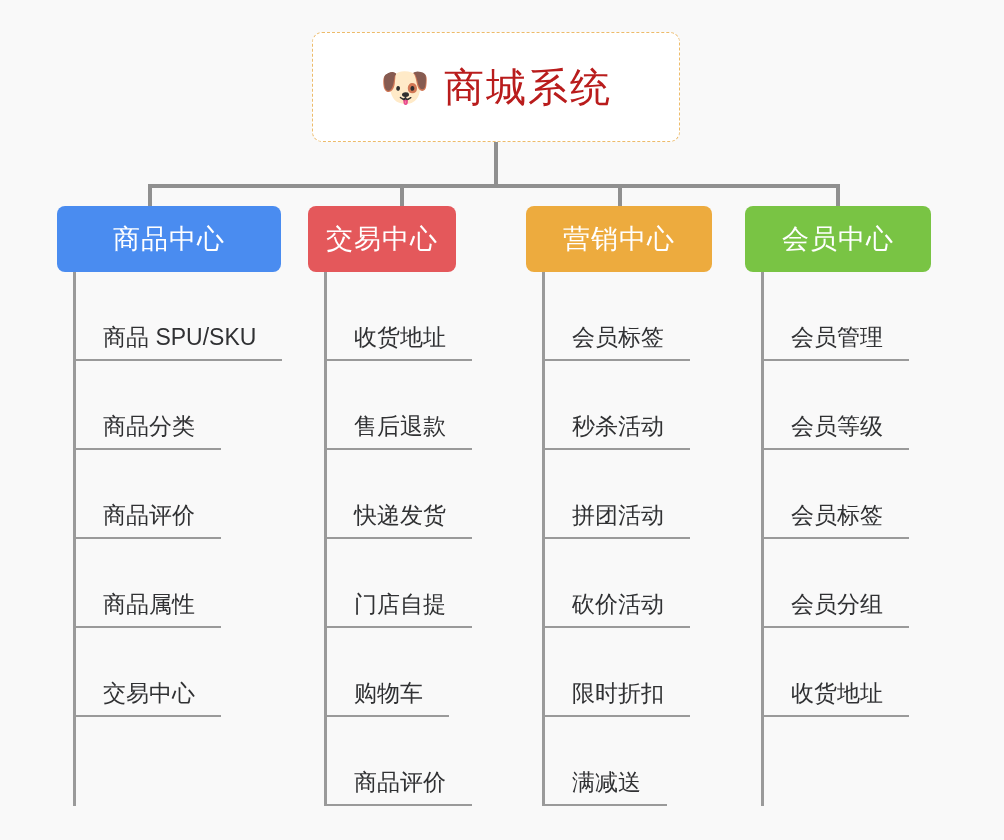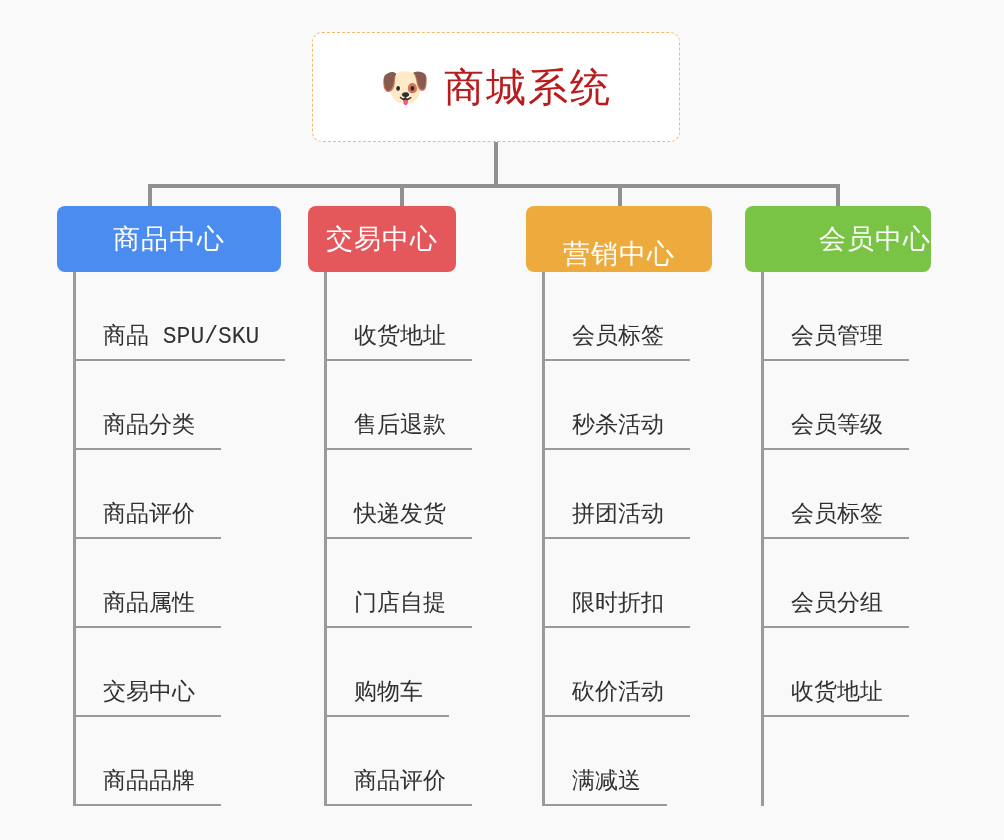--- a/index.html
+++ b/index.html
@@ -92,22 +92,22 @@
     display: flex;
     align-items: center;
     justify-content: center;
     color: #ffffff;
     font-size: 27px;
     letter-spacing: 1px;
     box-sizing: border-box;
   }
   .branch.b1 .branch-header { width: 224px; background: #4a8cf0; }
   .branch.b2 .branch-header { width: 148px; background: #e4585b; }
-  .branch.b3 .branch-header { width: 186px; background: #edab3e; align-items: flex-end; }
-  .branch.b4 .branch-header { width: 186px; background: #79c444; justify-content: flex-end; }
+  .branch.b3 .branch-header { width: 186px; background: #edab3e; }
+  .branch.b4 .branch-header { width: 186px; background: #79c444; }
 
   
   .branch-trunk {
     position: absolute;
     top: 66px;
     left: 16px;
     width: 3px;
     background: #9a9a9a;
   }
 
@@ -128,21 +128,20 @@
   .leaf-label {
     font-size: 23px;
     color: #303133;
     line-height: 1;
     padding-bottom: 10px;
     white-space: nowrap;
     border-bottom: 2px solid #9a9a9a;
     padding-right: 26px;
     margin-left: -28px;
     padding-left: 28px;
-    font-family: Liberation Mono, monospace;
   }
 </style>
 </head>
 <body>
 
 <div id="chart">
 
   <div class="root-node">
     <span class="root-emoji">🐶</span>
     <span class="root-title">商城系统</span>
@@ -169,23 +168,20 @@
         </li>
       <li class="leaf-item">
           <span class="leaf-label">商品评价</span>
         </li>
       <li class="leaf-item">
           <span class="leaf-label">商品属性</span>
         </li>
       <li class="leaf-item">
           <span class="leaf-label">交易中心</span>
         </li>
-      <li class="leaf-item">
-          <span class="leaf-label">商品品牌</span>
-        </li>
     </ul>
   </div>
 
   <div class="branch b2">
     <div class="branch-header">
       <span>交易中心</span>
     </div>
     <div class="branch-trunk" style="height: 534px;"></div>
     <ul class="leaf-list">
       <li class="leaf-item">
@@ -218,26 +214,26 @@
       <li class="leaf-item">
           <span class="leaf-label">会员标签</span>
         </li>
       <li class="leaf-item">
           <span class="leaf-label">秒杀活动</span>
         </li>
       <li class="leaf-item">
           <span class="leaf-label">拼团活动</span>
         </li>
       <li class="leaf-item">
+          <span class="leaf-label">砍价活动</span>
+        </li>
+      <li class="leaf-item">
           <span class="leaf-label">限时折扣</span>
         </li>
       <li class="leaf-item">
-          <span class="leaf-label">砍价活动</span>
-        </li>
-      <li class="leaf-item">
           <span class="leaf-label">满减送</span>
         </li>
     </ul>
   </div>
 
   <div class="branch b4">
     <div class="branch-header">
       <span>会员中心</span>
     </div>
     <div class="branch-trunk" style="height: 534px;"></div>

